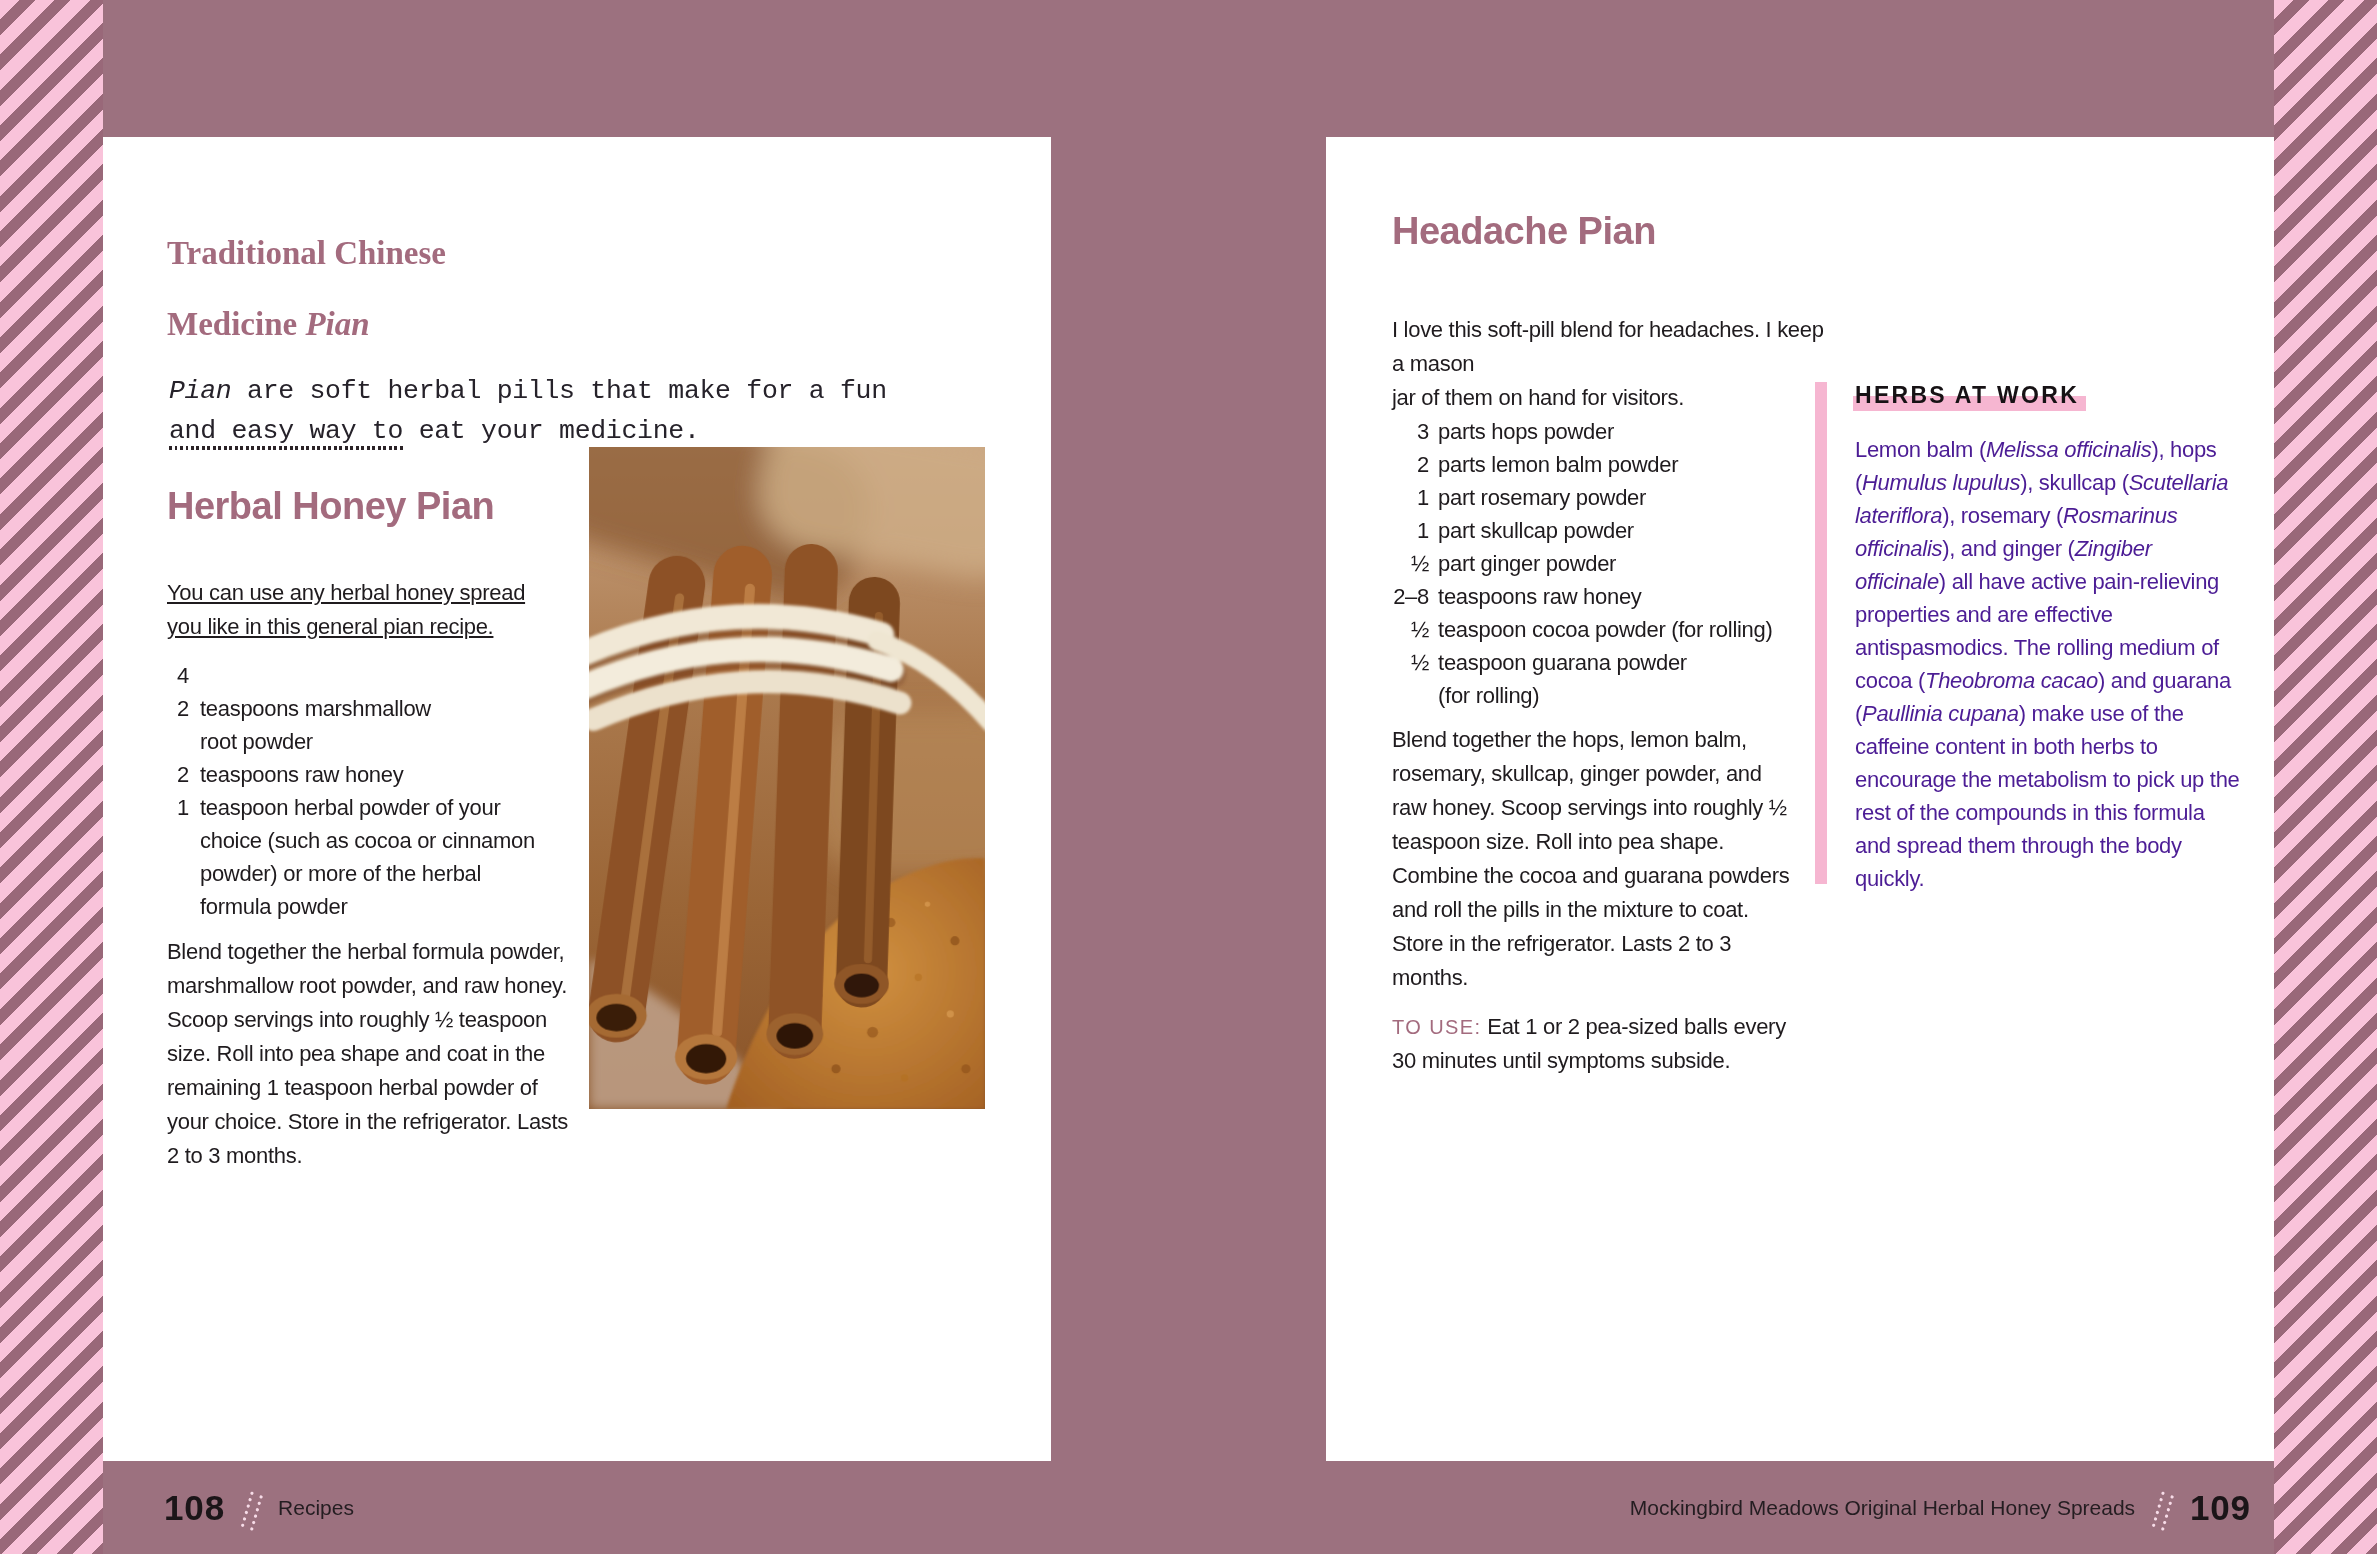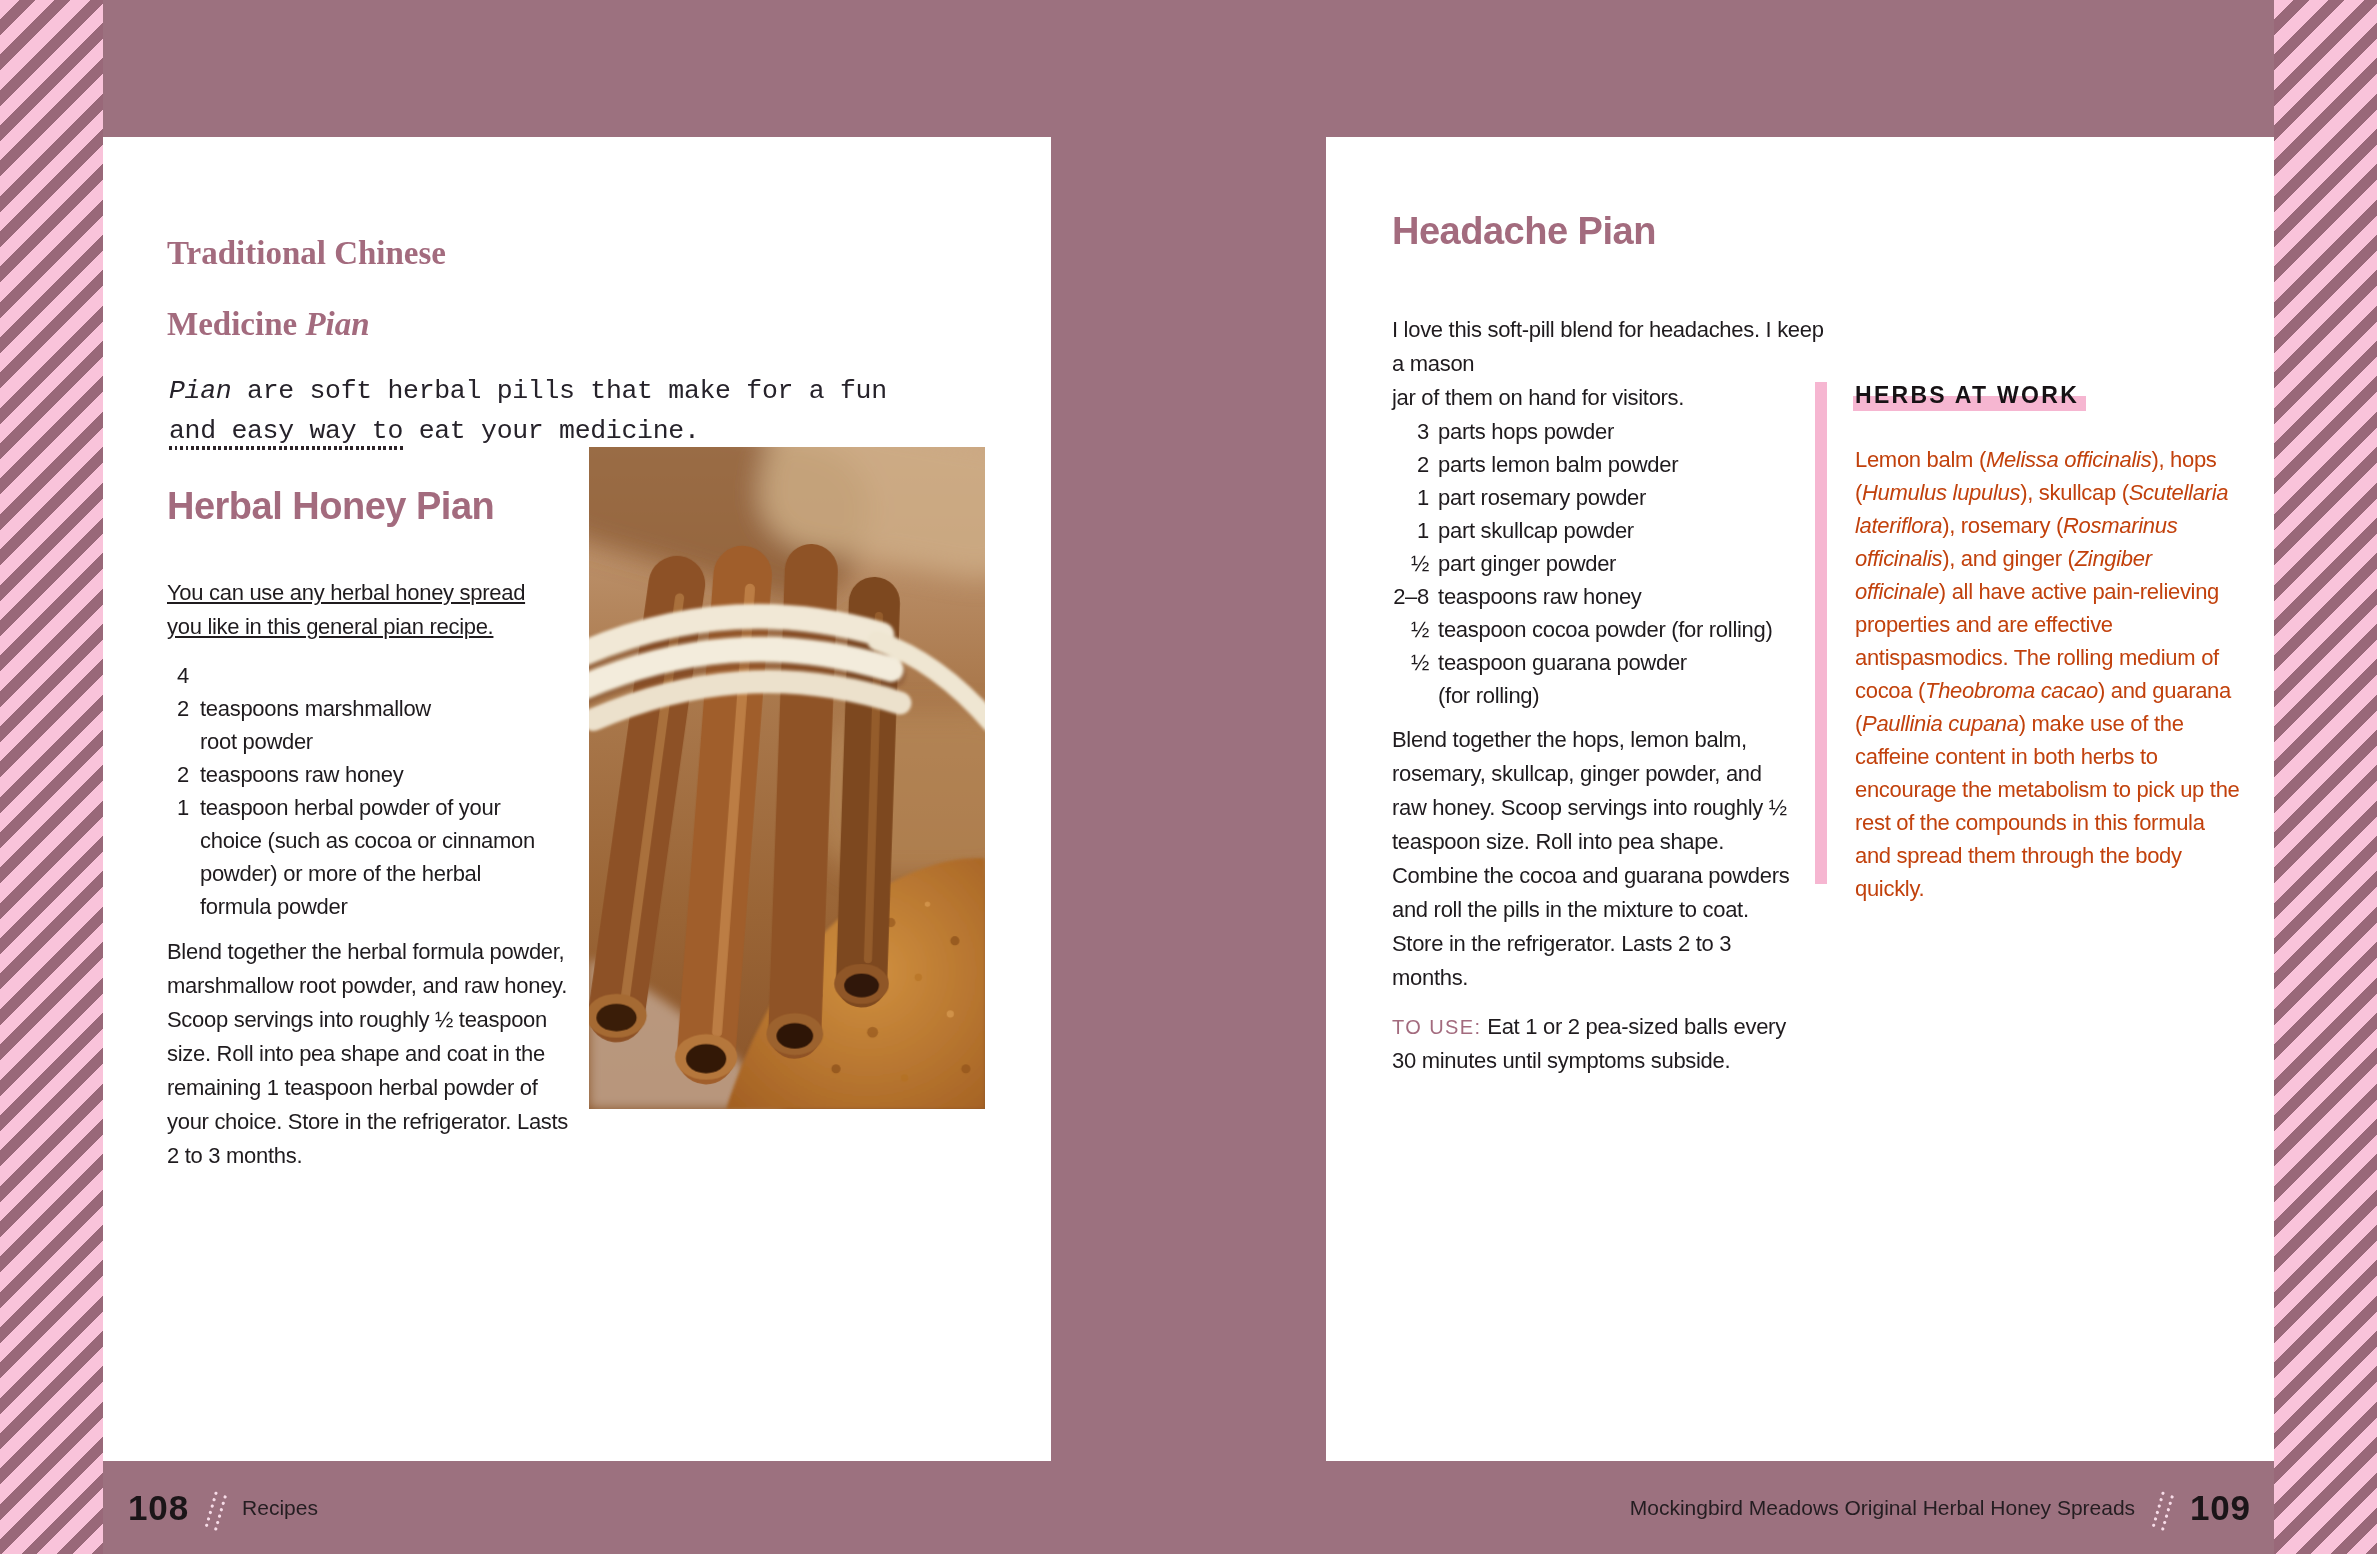--- a/index.html
+++ b/index.html
@@ -49,25 +49,25 @@
   #photo{position:absolute;left:486px;top:310px;width:396px;height:662px;overflow:hidden;}
   #photo svg{display:block;width:100%;height:100%;}
 
   
   #sidebar-bar{position:absolute;left:489px;top:245px;width:12px;height:502px;background:var(--accent-pink,#f6b6d1);}
   #sidebar{position:absolute;left:529px;top:243px;width:395px;}
   .sidebar-heading-wrap{position:relative;display:inline-block;}
   .sidebar-heading-hl{position:absolute;left:-1.8px;right:-7.3px;bottom:0px;height:14.6px;
        background:var(--accent-pink,#f6b6d1);}
   .sidebar-heading{position:relative;margin:0;font-size:23px;font-weight:700;letter-spacing:2.3px;line-height:31px;color:#171215;}
-  .sidebar-body{margin-top:32px;font-size:22px;line-height:33px;letter-spacing:-0.3px;color:#c2410c;max-width:389px;}
+  .sidebar-body{margin-top:22px;font-size:22px;line-height:33px;letter-spacing:-0.3px;color:#4c1d95;max-width:389px;}
 
   
   #footer{position:absolute;left:0;top:1461px;width:2377px;height:93px;}
-  .footer-group{position:absolute;top:0;height:93px;display:flex;align-items:center;}
+  .footer-group{position:absolute;top:0;height:93px;display:flex;align-items:center;margin-left:36px;}
   #footer-left{left:128px;gap:13.7px;}
   #footer-right{right:126px;gap:14.6px;}
   .page-num{font-weight:700;font-size:35px;letter-spacing:0.9px;color:#1b1518;}
   .footer-label{font-size:21px;color:#241d21;letter-spacing:0px;}
   .slash-dots{display:block;}
 </style>
 </head>
 <body>
 
 <div id="canvas">

